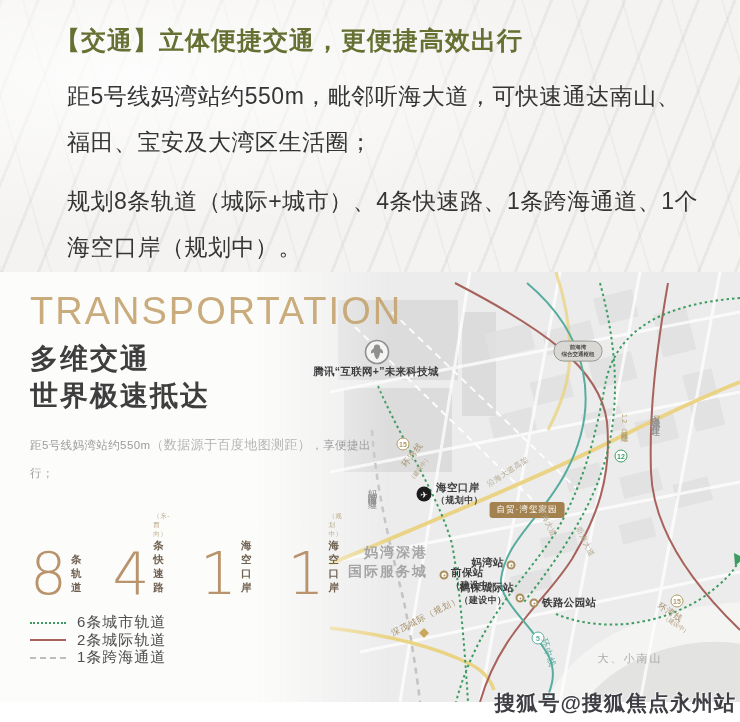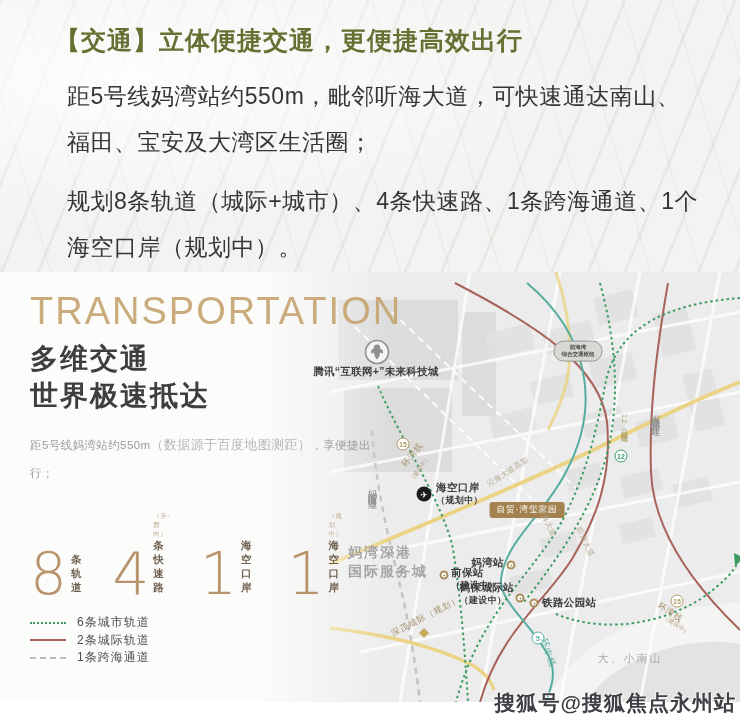--- a/index.html
+++ b/index.html
@@ -62,31 +62,31 @@
   .stat-pre{font-size:6.5px;color:#bcab8e;letter-spacing:.5px;}
   .stat-pre:empty{display:none;}
   .stat-label{font-size:10.5px;color:#6f6150;font-weight:700;letter-spacing:1px;}
   .legend{margin-top:16px;}
   .legend-item{display:flex;align-items:center;height:17.5px;}
   .sw{width:36px;margin-right:11px;flex:none;}
   .sw-city{border-top:2px dotted var(--city-rail-green,#3d9c62);}
   .sw-inter{border-top:2px solid var(--intercity-red,#a8625c);}
   .sw-exp{border-top:4px solid var(--expressway-yellow,#ead27f);}
   .sw-tunnel{border-top:2px dashed #bdbdbd;}
-  .legend-label{font-size:12px;color:#4f4f4f;letter-spacing:1px;}
+  .legend-label{font-size:15px;color:#4f4f4f;letter-spacing:1px;}
 
   
   .ml{position:absolute;white-space:nowrap;z-index:5;}
   .poi-label-bold{font-size:10.5px;font-weight:700;color:#3c3c3c;letter-spacing:.3px;}
   .pill-gray{
     background:#d9d8d4;border:1px solid #979790;border-radius:10px;
     padding:2px 7px;font-size:5.5px;line-height:1.35;color:#4a4a4a;text-align:center;font-weight:700;
   }
   .area-lg{font-size:18px;font-weight:700;color:#a5a5a5;letter-spacing:3px;text-align:center;line-height:1.3;}
-  .area-md{font-size:14px;font-weight:700;color:#a5a5a5;letter-spacing:2px;text-align:left;line-height:1.35;}
+  .area-md{font-size:14px;font-weight:700;color:#a5a5a5;letter-spacing:2px;text-align:right;line-height:1.35;}
   .v-label{writing-mode:vertical-rl;font-size:9.5px;color:#8f8f8f;letter-spacing:2px;}
   .v-label-gold{writing-mode:vertical-rl;font-size:7.5px;color:#b3a06b;letter-spacing:1px;}
   .badge{
     width:13px;height:13px;border-radius:50%;background:#fff;font-size:7px;font-weight:700;
     display:flex;align-items:center;justify-content:center;box-sizing:border-box;
   }
   .badge-gold{border:1px solid var(--badge-gold,#b09a64);color:var(--badge-gold,#b09a64);}
   .badge-teal{border:1px solid var(--line5-teal,#57ad9f);color:var(--line5-teal,#57ad9f);}
   .badge-green{border:1px solid var(--city-rail-green,#3d9c62);color:var(--city-rail-green,#3d9c62);}
   .line-label-gold{font-size:8.5px;color:#a5906a;letter-spacing:1px;}

